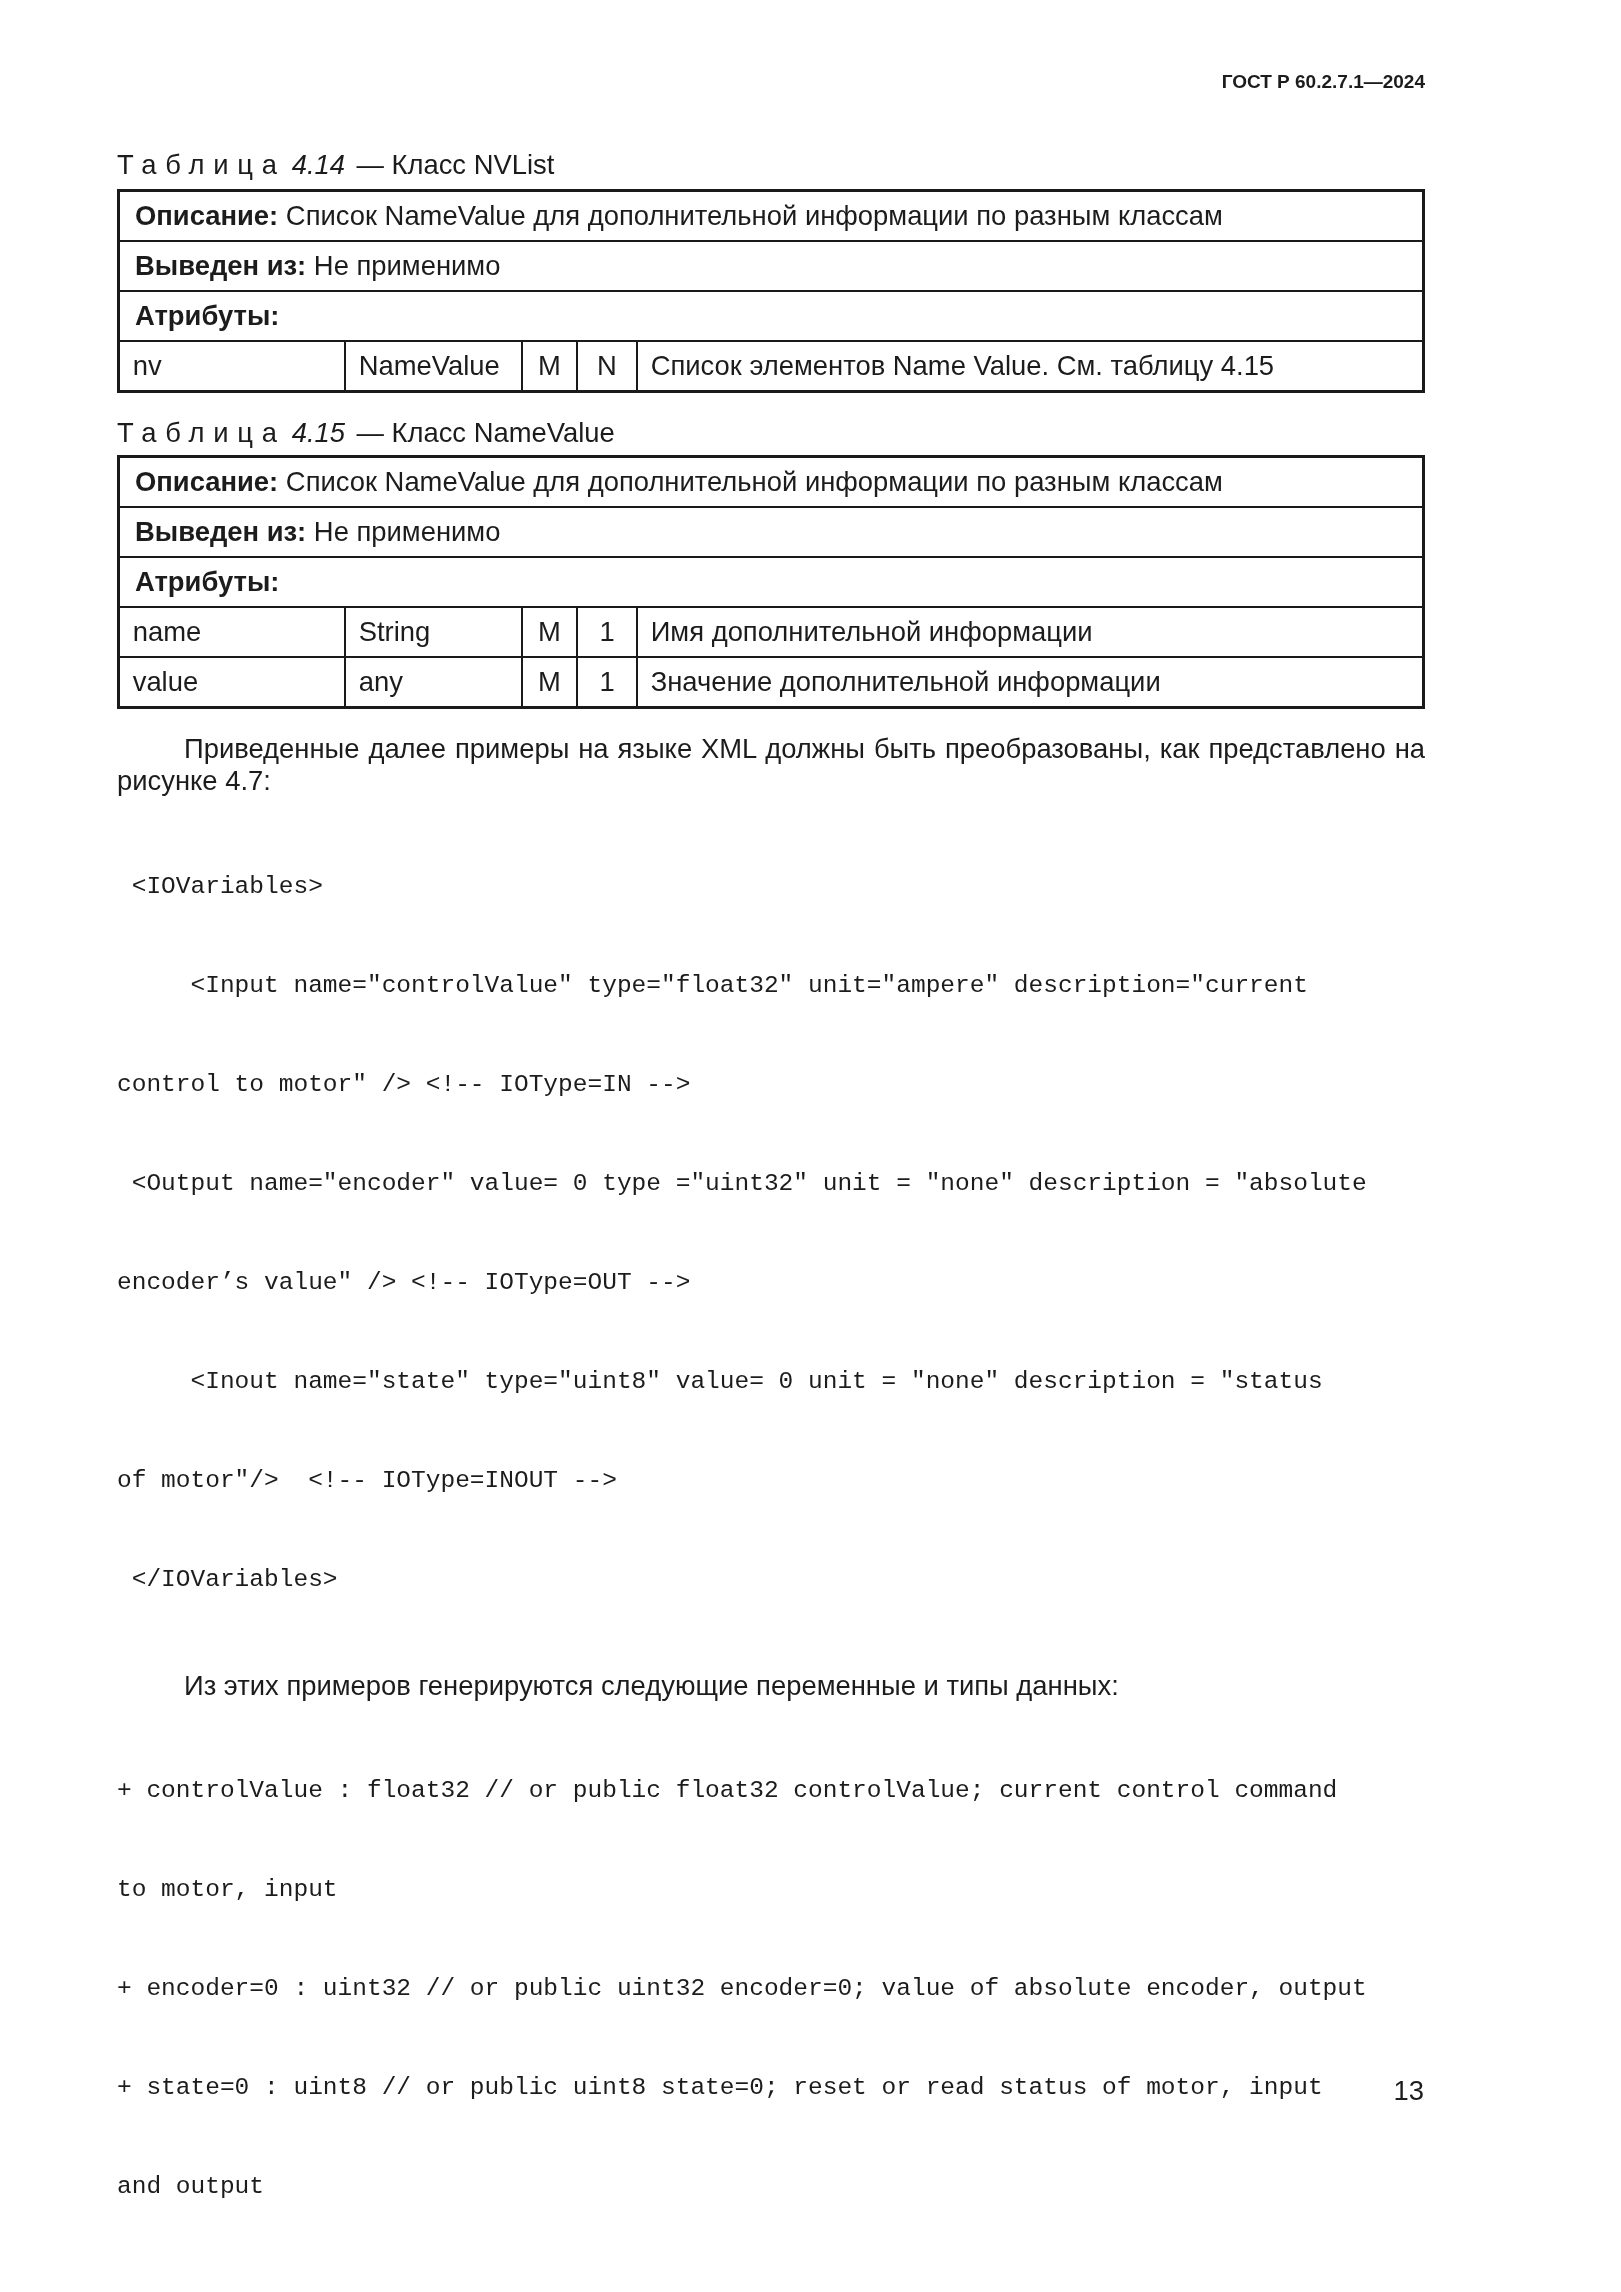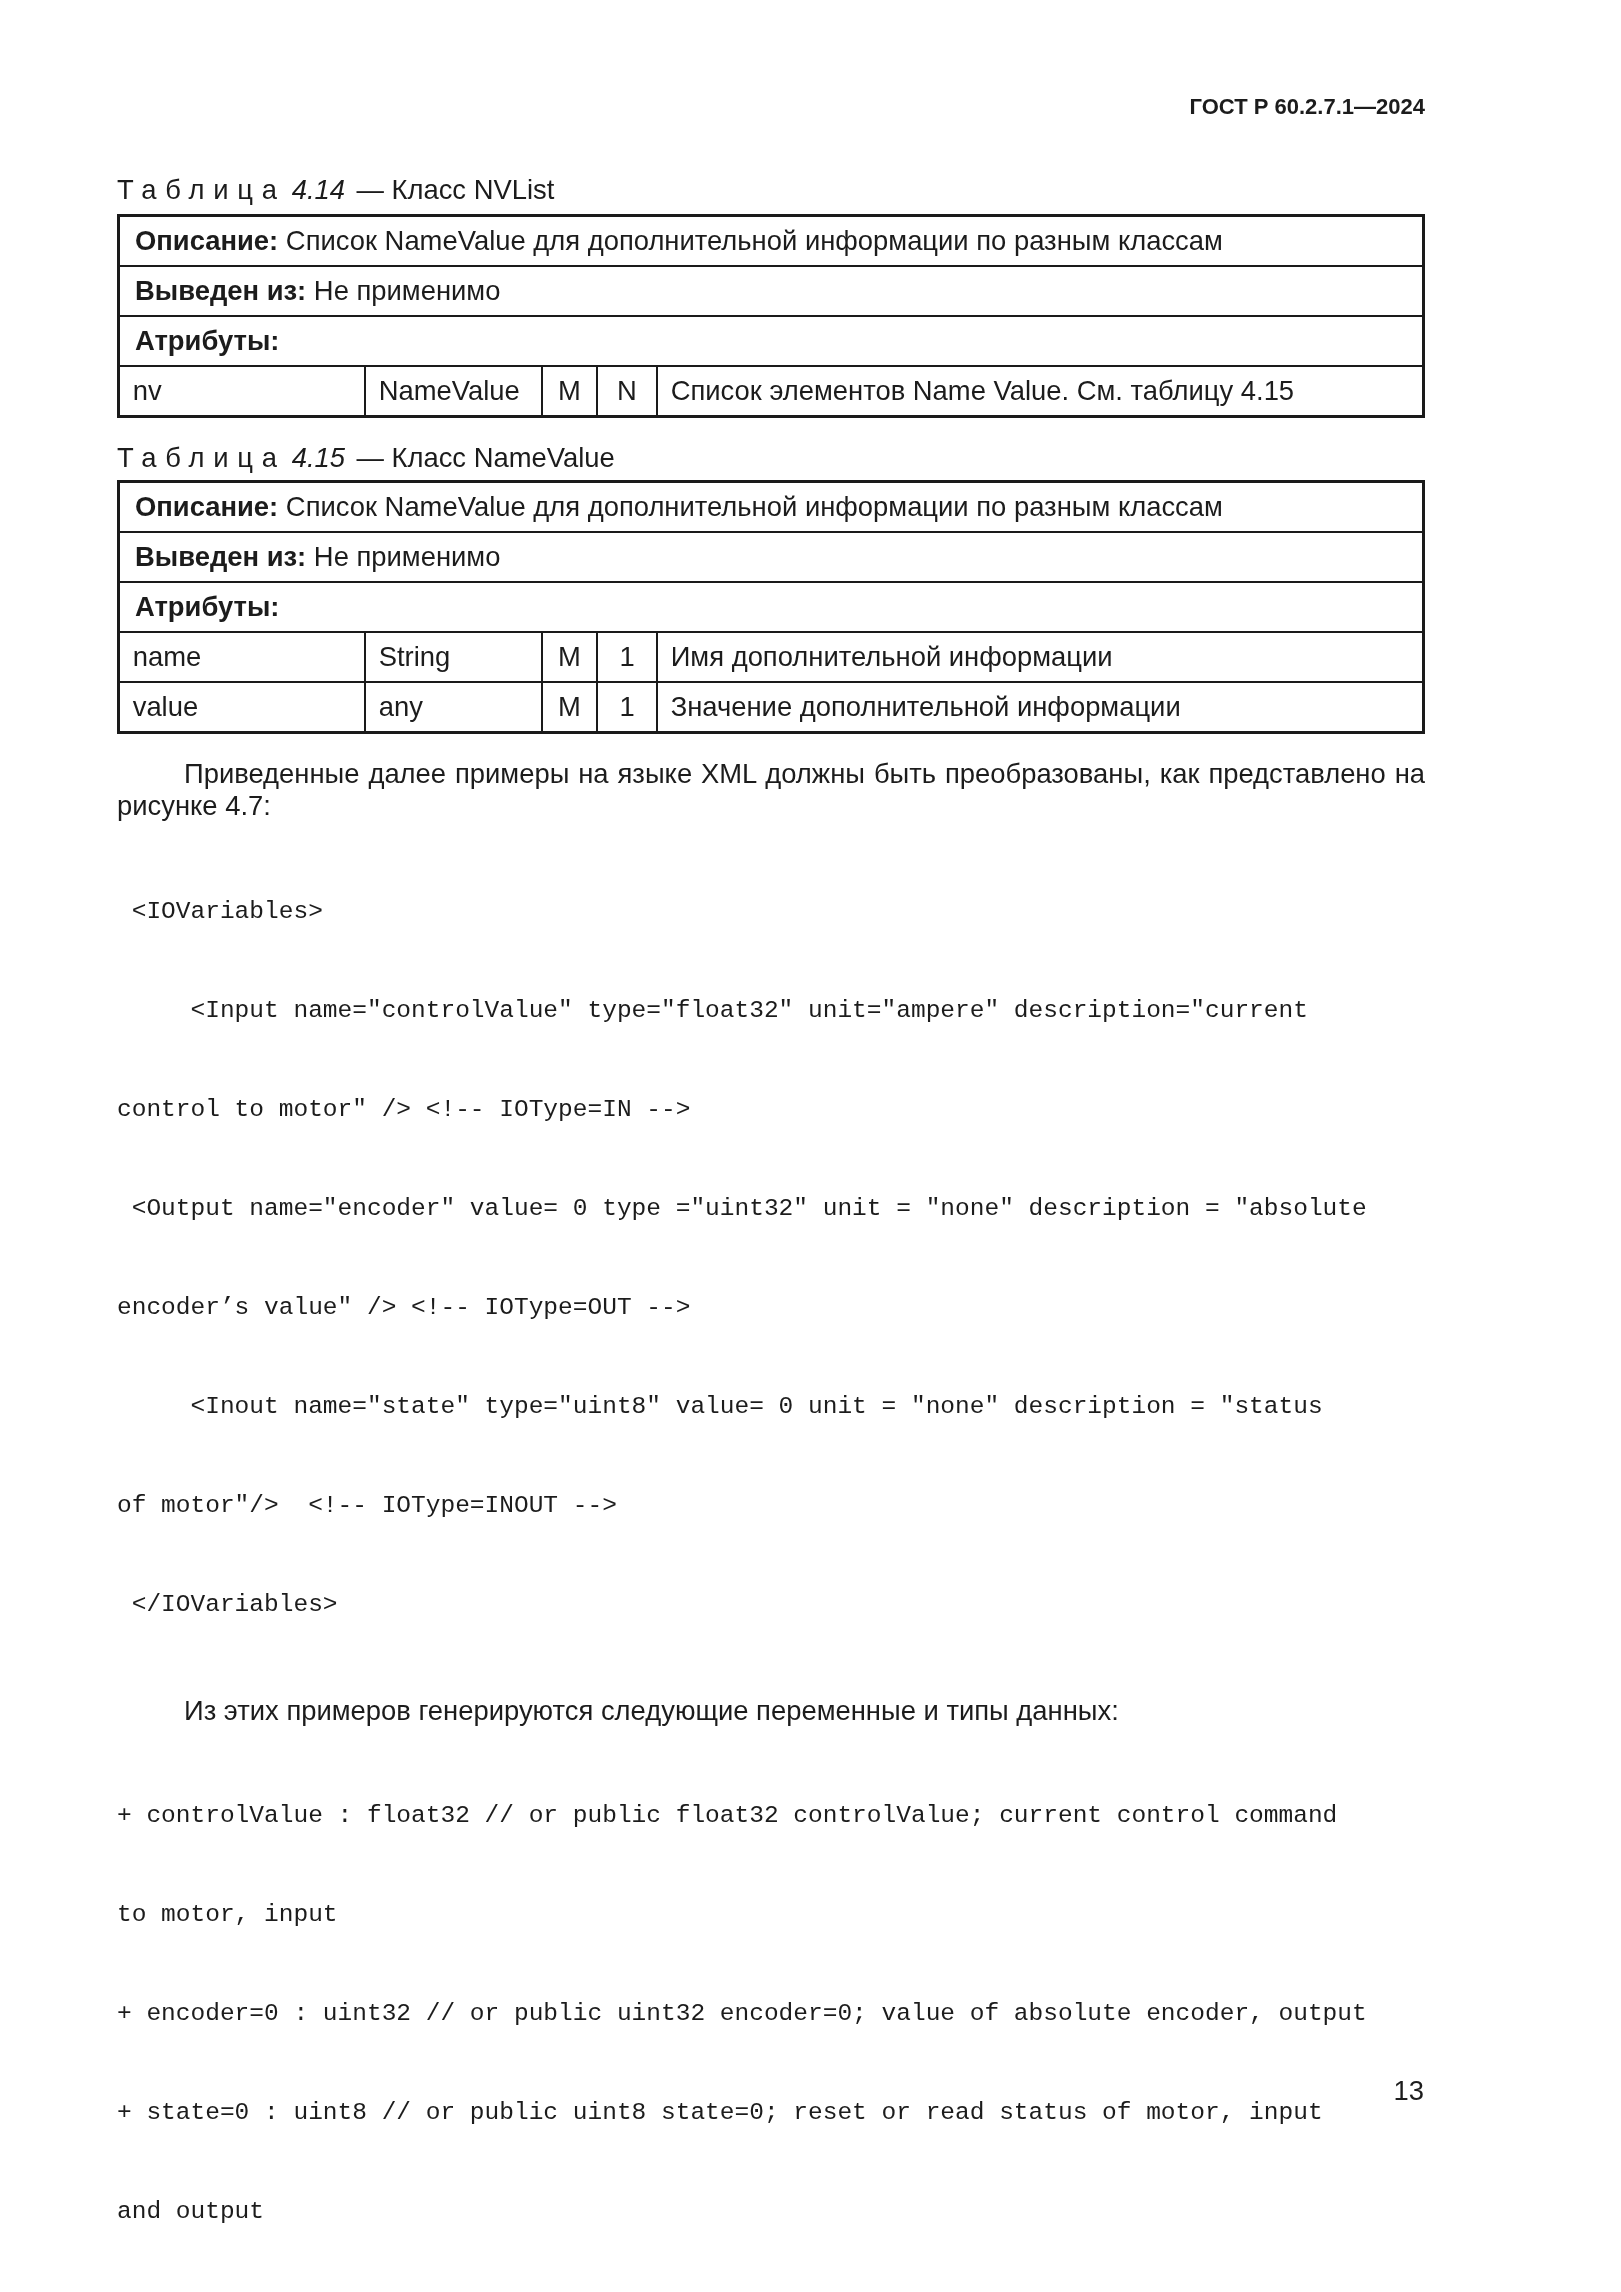--- a/index.html
+++ b/index.html
@@ -3,36 +3,36 @@
 <meta charset="utf-8">
 <style>
   html,body{margin:0;padding:0;background:#e8e8e8;}
   .page{
     width:1621px;height:2293px;background:#ffffff;position:relative;
     font-family:"Liberation Sans", sans-serif;color:#1c1c1c;overflow:hidden;
     margin:0 auto;
   }
   .content{position:absolute;left:117px;top:0;width:1308px;}
   .doc-header{
-    padding-top:91px;text-align:right;font-weight:bold;font-size:22px;line-height:31px;
+    padding-top:66px;text-align:right;font-weight:bold;font-size:19px;line-height:31px;
   }
   .tbl-caption{margin-top:51px;font-size:27.4px;line-height:33px;}
   .tbl-caption .cap-word{letter-spacing:0.32em;}
   .tbl-caption .cap-num{margin-left:5.9px;margin-right:3.9px;font-style:italic;}
   .tbl{
     margin-top:7.8px;border:3.9px solid #1a1a1a;font-size:27.4px;
   }
   .tbl2{margin-top:5.9px;}
   .trow{display:flex;align-items:center;height:48px;}
   .trow + .trow{border-top:2px solid #1a1a1a;}
   .trow.fullrow{padding-left:15px;}
   .b{font-weight:bold;}
   .cell{display:flex;align-items:center;height:100%;padding-left:12.7px;box-sizing:border-box;}
   .cell + .cell{border-left:2px solid #1a1a1a;}
-  .c1{width:244px;}
+  .c1{width:224px;}
   .c2{width:177px;}
   .c3{width:55px;justify-content:center;padding-left:0;}
   .c4{width:60px;justify-content:center;padding-left:0;}
   .c5{flex:1;text-align:right;}
   .para{
     font-size:27.4px;line-height:32px;text-align:justify;text-indent:67px;margin:0;
   }
   .para.first{margin-top:23.5px;}
   .gen-para{margin-top:7.8px;}
   .code{

